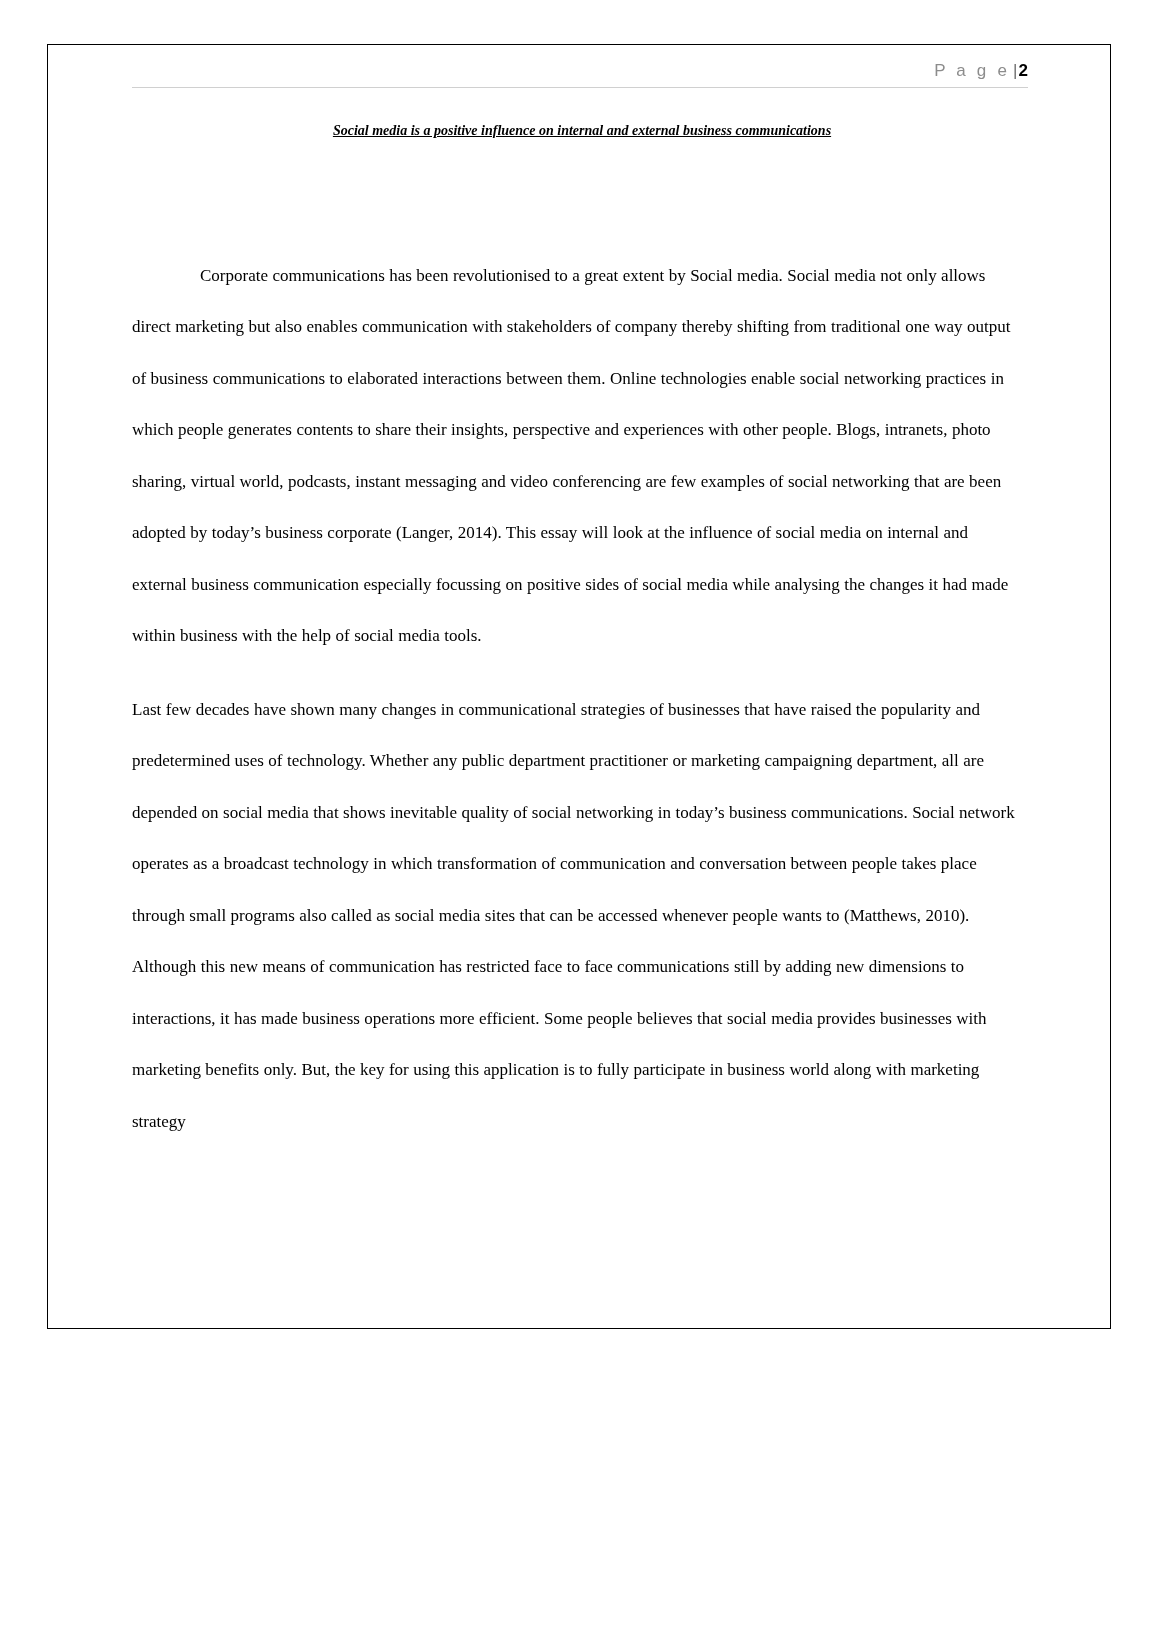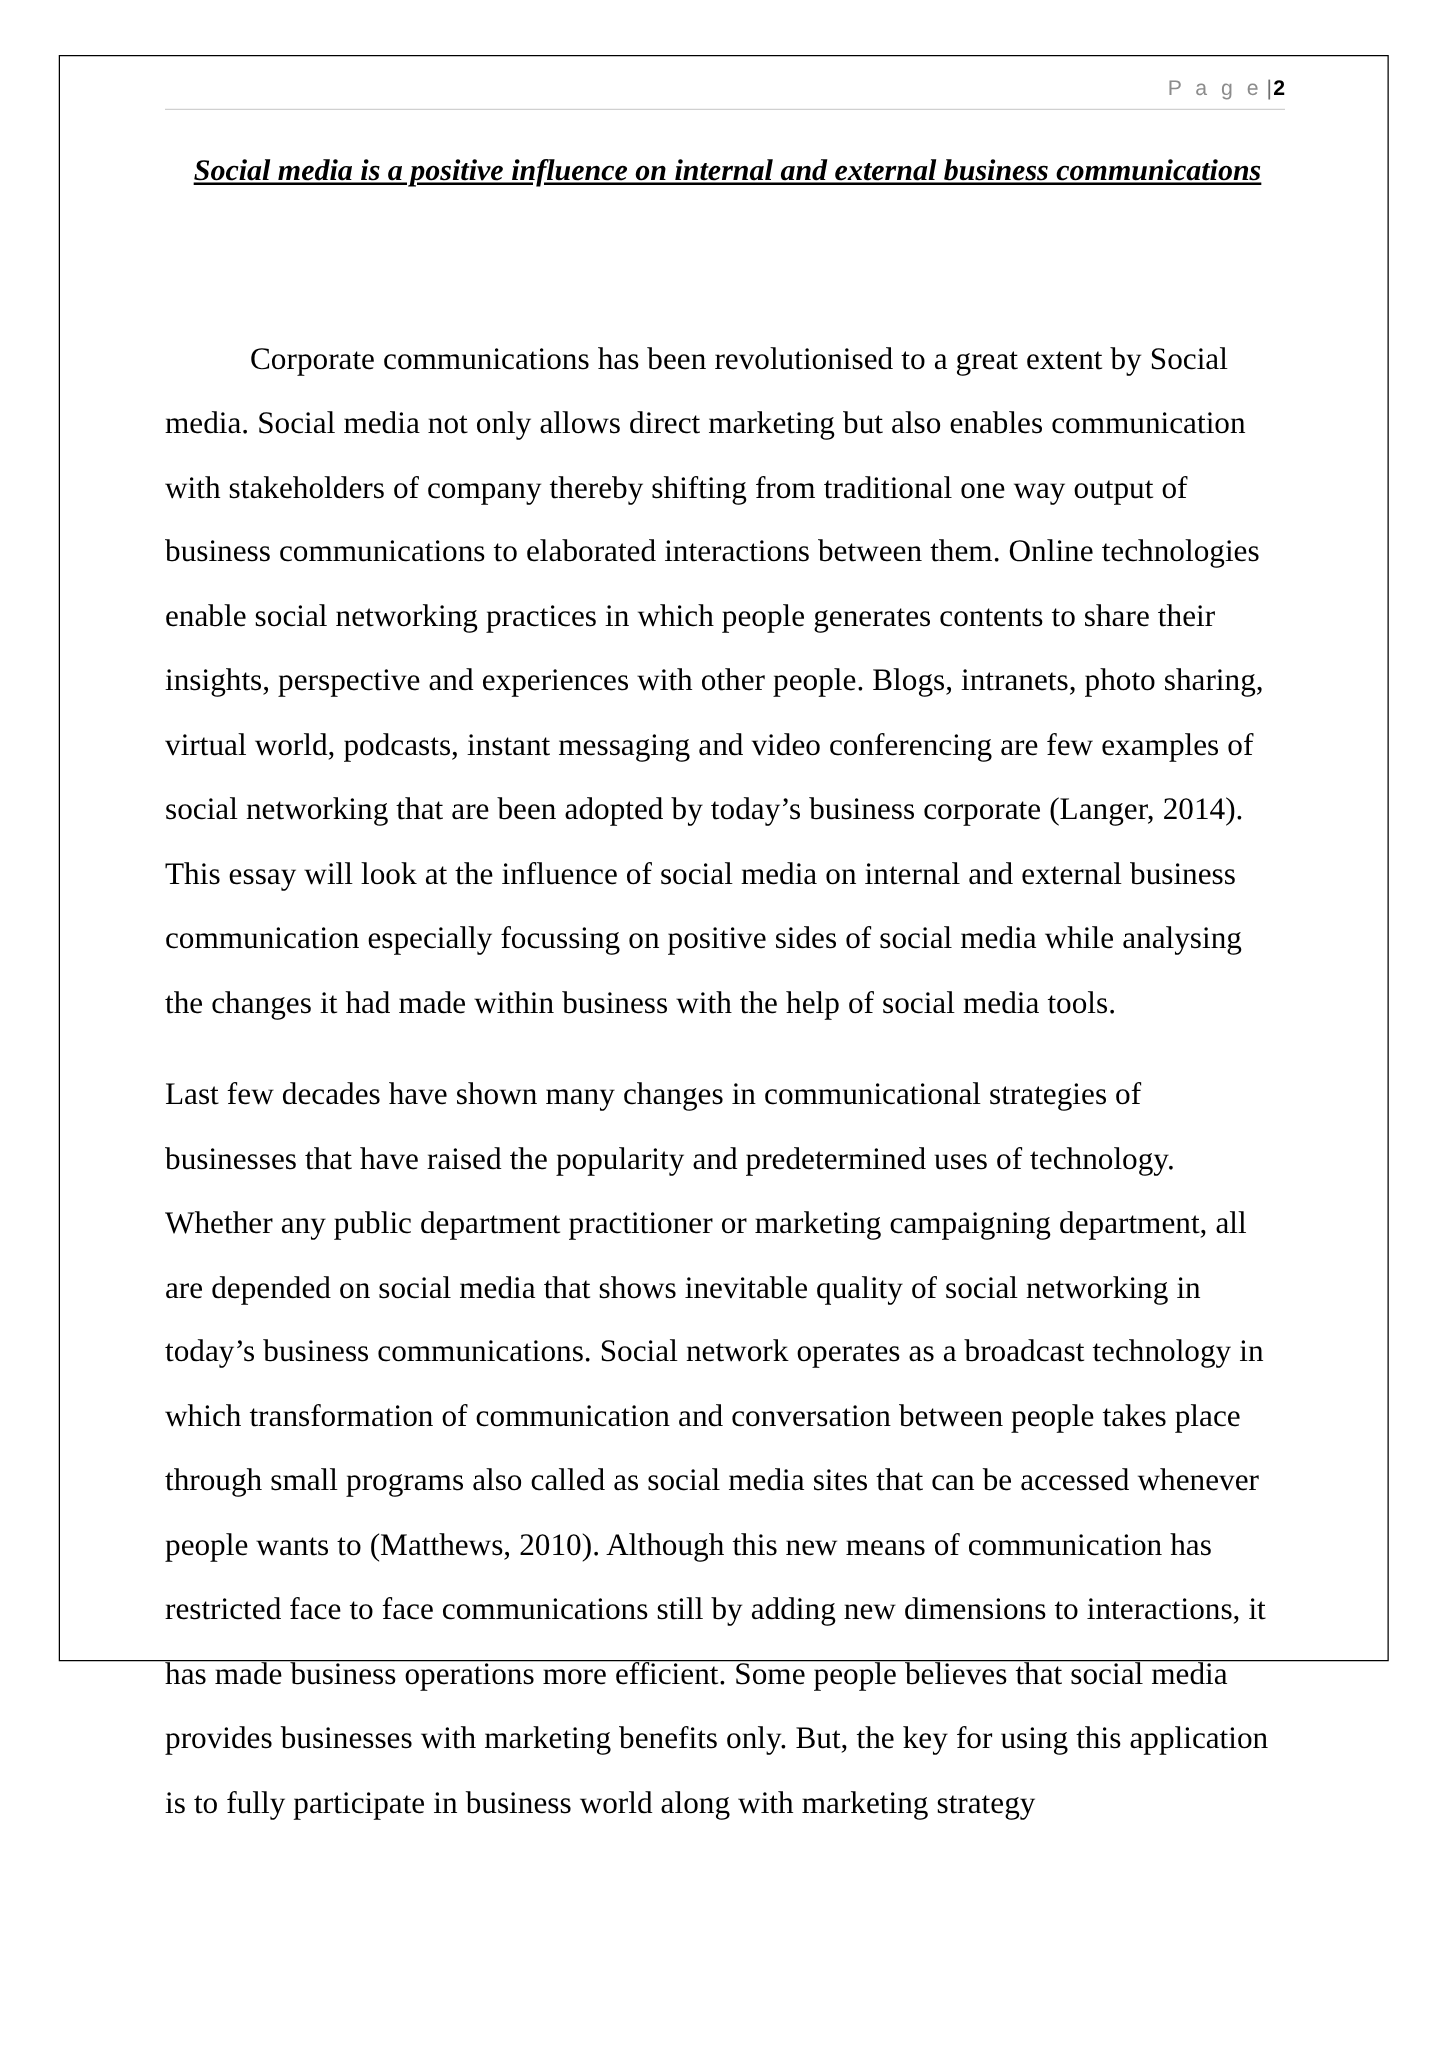--- a/index.html
+++ b/index.html
@@ -62,35 +62,35 @@
 
   
   #doc-body {
     position: absolute;
     left: 84px;
     top: 78px;
     width: 890px;
   }
 
   #essay-title {
-    font-size: 24px;
+    font-size: 14px;
     font-weight: bold;
     font-style: italic;
     text-decoration: underline;
     text-align: center;
     line-height: 1.2;
     margin: 0;
     padding-left: 18px;
     padding-right: 8px;
   }
 
   .spacer-after-title { height: 110px; }
 
   .body-paragraph {
-    font-size: 25px;
+    font-size: 17px;
     line-height: 51.5px;
     text-align: left;
     margin: 0;
     word-spacing: 0.2px;
   }
   .body-paragraph.indented {
     text-indent: 68px;
   }
   .para-gap { height: 22px; }
 </style>

